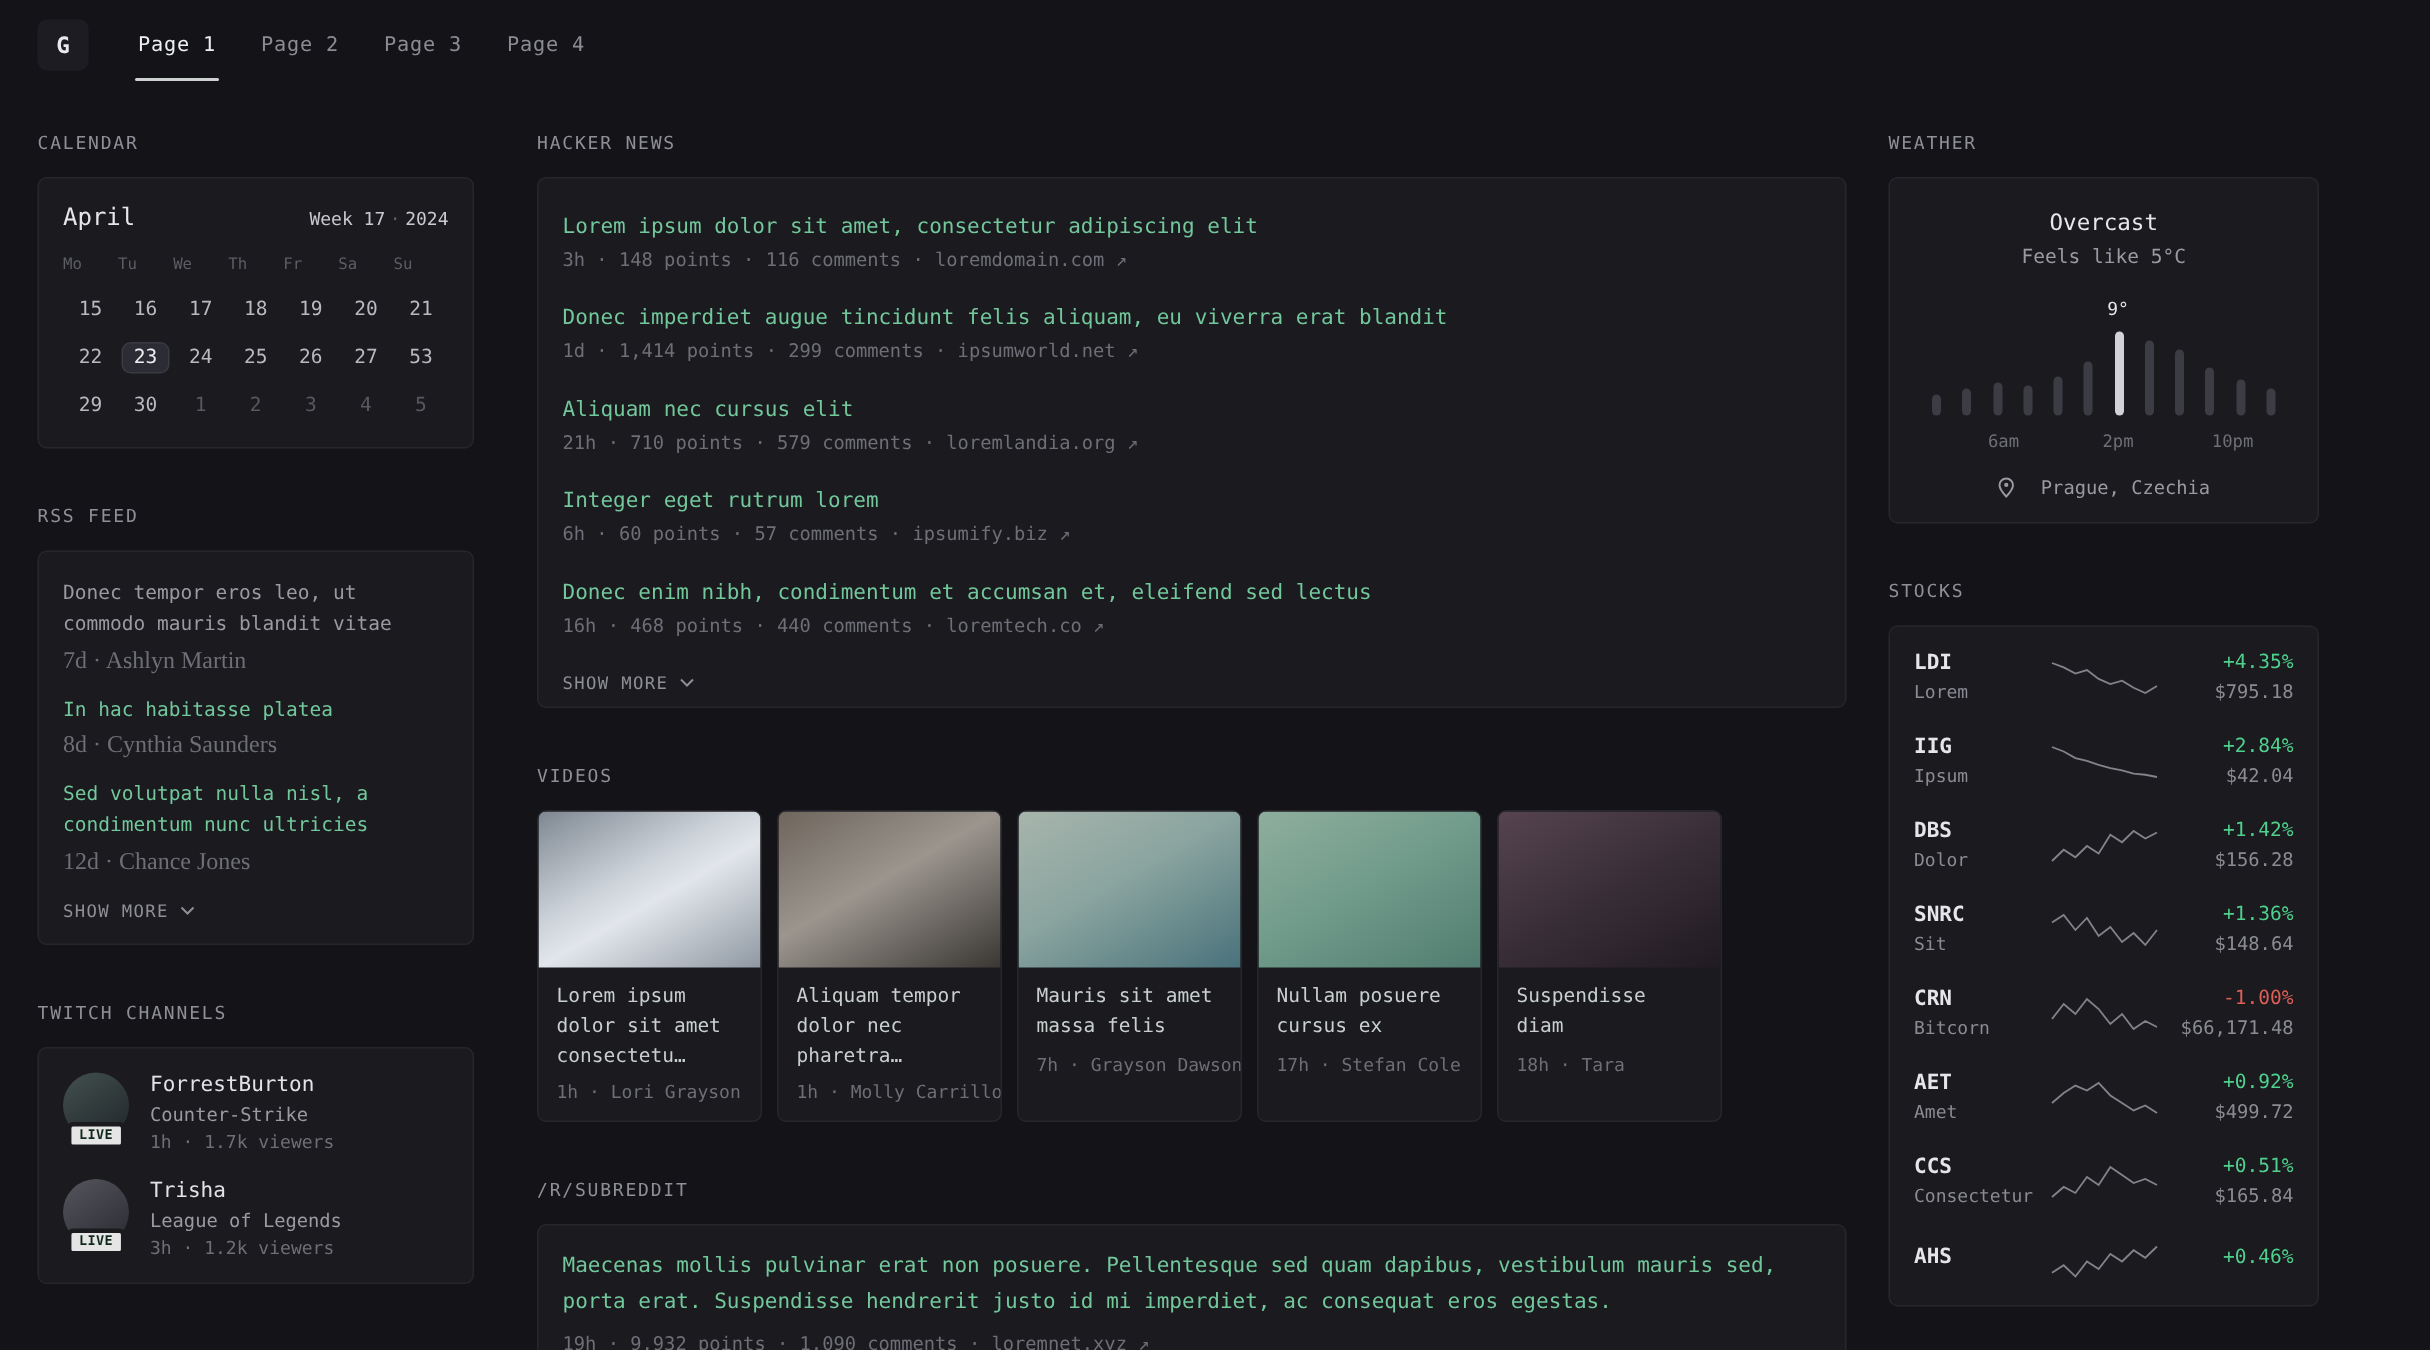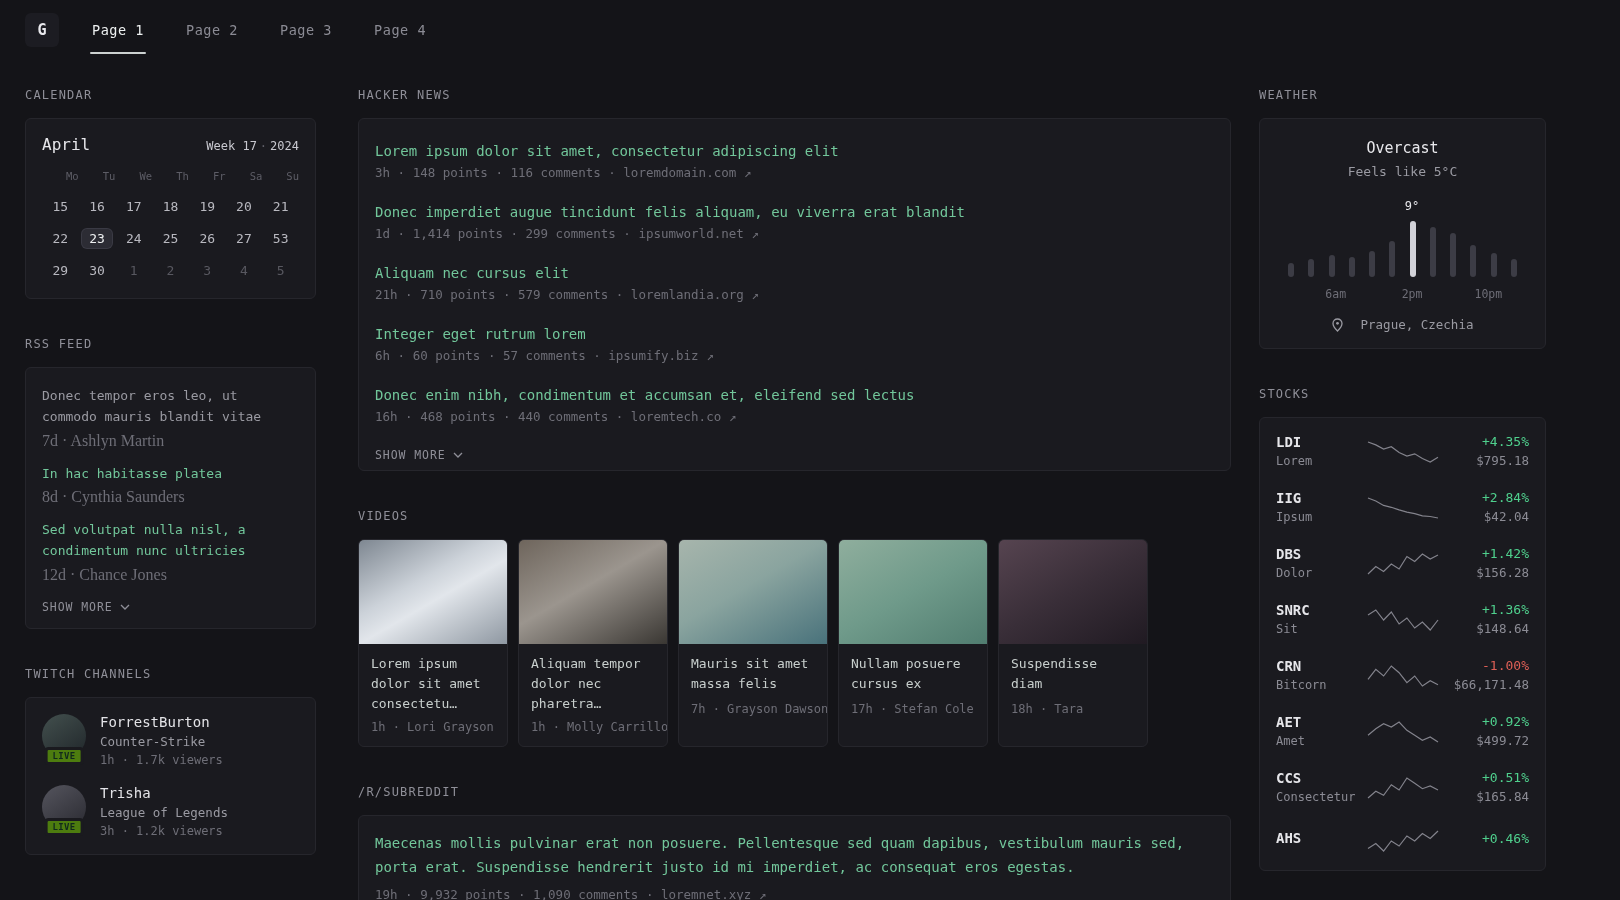--- a/index.html
+++ b/index.html
@@ -18,62 +18,62 @@
   body{
     background:var(--bg);
     color:var(--text);
     font-family:"DejaVu Sans Mono","Liberation Mono",monospace;
     font-size:13px;
   }
   
   .topbar{height:60px;display:flex;align-items:center;padding:0 25px;gap:18px;}
   .logo-box{width:34px;height:34px;border-radius:6px;background:#1c1c22;display:flex;
     align-items:center;justify-content:center;color:#eaeaee;font-size:15px;font-weight:bold;}
-  .tabs{display:flex;height:100%;gap:12px;}
+  .tabs{display:flex;height:100%;}
   .tab{display:flex;align-items:center;padding:0 15px;color:var(--text-dim);
     font-size:13.5px;position:relative;cursor:pointer;letter-spacing:.04em;}
   .tab.active{color:#edf0f0;}
   .tab.active::after{content:"";position:absolute;left:13px;right:13px;bottom:6px;height:2px;
     background:#ccd1d0;border-radius:1px;}
   
   .layout{display:flex;align-items:flex-start;padding:28px 0 0 25px;}
   .col-left{width:291px;flex-shrink:0;}
   .col-mid{width:873px;flex-shrink:0;margin:0 28px 0 42px;}
   .col-right{width:287px;flex-shrink:0;}
   .section{margin-bottom:38px;}
   .section-title{font-size:12px;color:#8f8f98;letter-spacing:.1em;margin-bottom:16px;}
   .card{background:var(--card);border:1px solid var(--border);border-radius:6px;}
   
   .cal-card{padding:16px;}
   .cal-head{display:flex;justify-content:space-between;align-items:baseline;margin-bottom:16px;}
   .cal-month{font-size:16px;color:#e6e6ea;}
   .cal-week{font-size:12px;color:#c9c9d0;}
   .cal-week .sep{color:#5f5f68;padding:0 3px;}
-  .cal-grid{display:grid;grid-template-columns:repeat(7,1fr);row-gap:8px;text-align:right;}
+  .cal-grid{display:grid;grid-template-columns:repeat(7,1fr);row-gap:8px;text-align:left;}
   .cal-dow{font-size:10.5px;color:#5d5d66;padding-bottom:4px;}
   .cal-day{font-size:13px;color:#b9b9c0;height:24px;display:flex;align-items:center;justify-content:center;}
   .cal-day span{padding:2px 7px;border-radius:5px;}
   .cal-day.muted{color:#585860;}
   .cal-day.selected span{background:#2c2c34;box-shadow:0 0 0 1px #3a3a44;color:#eef0f1;}
   
   .rss-card{padding:8px 16px 14px;}
   .rss-item{padding:10px 0 4px;cursor:pointer;}
   .rss-title{font-size:13px;line-height:1.6;color:var(--accent);}
   .rss-item.read .rss-title{color:#9a9aa2;}
   .rss-meta{font-size:16px;color:var(--text-dimmer);margin-top:4px;font-family:Liberation Serif, serif;}
   .show-more{display:inline-flex;align-items:center;gap:7px;color:#8f8f98;font-size:11.5px;
     letter-spacing:.08em;margin-top:12px;cursor:pointer;}
   .show-more svg{stroke:#8f8f98;}
   
   .twitch-card{padding:16px;display:flex;flex-direction:column;gap:18px;}
   .channel{display:flex;gap:14px;cursor:pointer;}
   .avatar-wrap{position:relative;width:44px;height:44px;flex-shrink:0;}
   .avatar{width:44px;height:44px;border-radius:50%;}
   .live-badge{position:absolute;left:50%;bottom:-7px;transform:translateX(-50%);
-    background:#4d7c0f;color:#11291d;font-size:9px;font-weight:bold;padding:1px 5px;
+    background:#e5e5e5;color:#11291d;font-size:9px;font-weight:bold;padding:1px 5px;
     border-radius:4px;border:3px solid var(--card);letter-spacing:.03em;}
   .channel-name{font-size:14px;color:#e3e3e7;}
   .channel-name.accent{color:var(--accent);}
   .channel-game{font-size:12.5px;color:#9a9aa2;margin-top:4px;}
   .channel-meta{font-size:12px;color:var(--text-dimmer);margin-top:4px;}
   
   .hn-card{padding:12px 16px 8px;}
   .hn-item{padding:12px 0;}
   .hn-title{font-size:14px;color:var(--accent);cursor:pointer;}
   .hn-meta{font-size:12.5px;color:var(--text-dimmer);margin-top:6px;}

